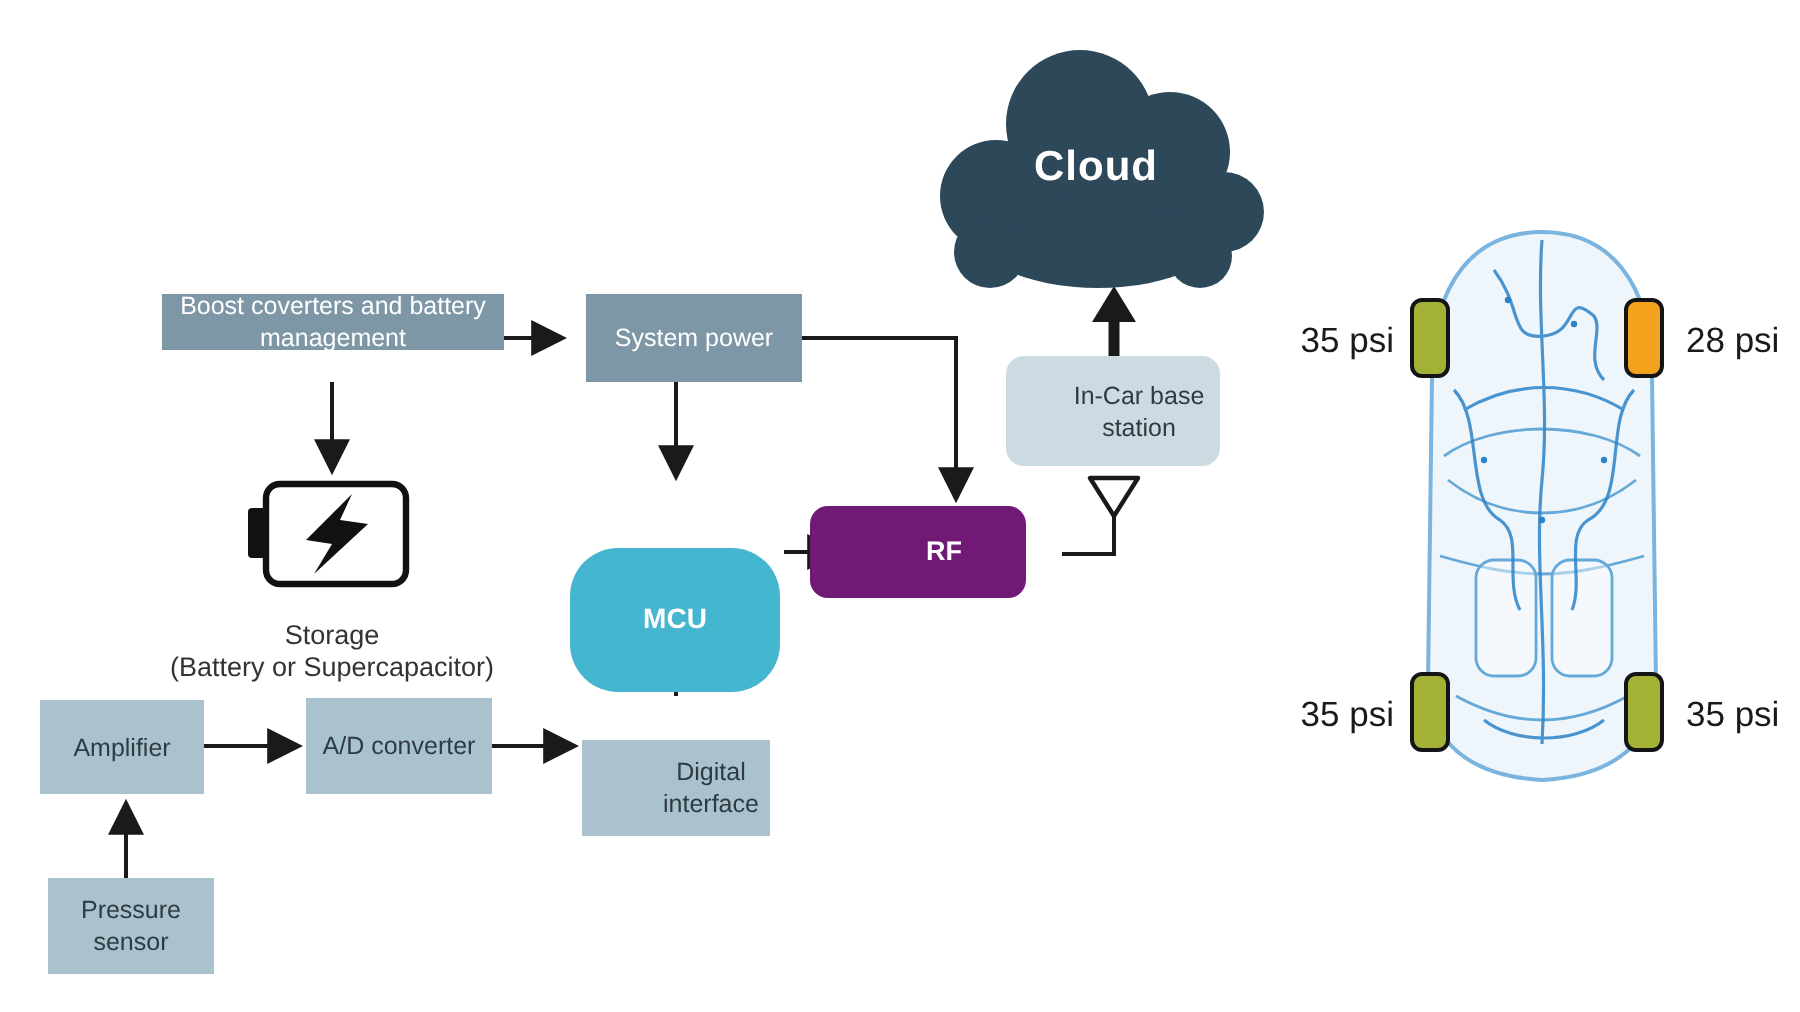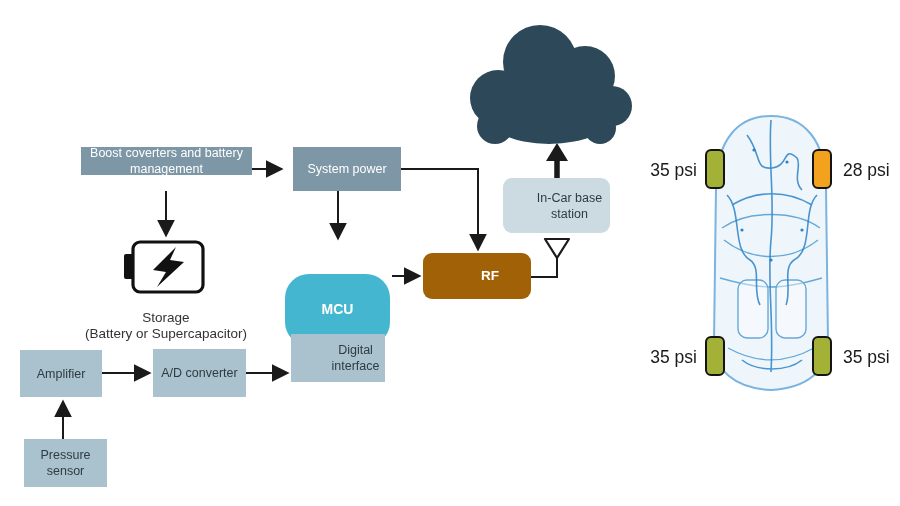--- a/index.html
+++ b/index.html
@@ -84,50 +84,51 @@
         <ellipse cx="549" cy="112" rx="66" ry="32"></ellipse>
         <circle cx="498" cy="98" r="28"></circle>
         <circle cx="540" cy="62" r="37"></circle>
         <circle cx="585" cy="76" r="30"></circle>
         <circle cx="612" cy="106" r="20"></circle>
         <circle cx="495" cy="126" r="18"></circle>
         <circle cx="600" cy="128" r="16"></circle>
       </g>
     </svg>
   </div>
+  <div class="cloud-label">Cloud</div>
 
   <div class="box" style="left: 81px; top: 147px; width: 171px; height: 28px; background-color: rgb(125, 151, 166); text-align: center;">
     <span>Boost coverters and battery management</span>
   </div>
 
   <div class="box" style="left: 293px; top: 147px; width: 108px; height: 44px; background-color: rgb(125, 151, 166);">
     <span>System power</span>
   </div>
 
   <div class="box rounded-lg bold" style="left: 285px; top: 242px; width: 105px; height: 72px; font-size: 14px; background-color: rgb(69, 182, 208);">
     <span>MCU</span>
   </div>
 
-  <div class="box rounded-md bold" style="left: 423px; top: 253px; width: 108px; height: 46px; font-size: 13.5px; background-color: #a16207;">
+  <div class="box rounded-md bold" style="left: 405px; top: 253px; width: 108px; height: 46px; font-size: 13.5px; background-color: #701a75;">
     <span>RF</span>
   </div>
 
   <div class="box rounded-md dark-text" style="left: 503px; top: 178px; width: 107px; height: 55px; background-color: rgb(204, 219, 226);">
     <span>In-Car base station</span>
   </div>
 
   <div class="box dark-text" style="left: 20px; top: 350px; width: 82px; height: 47px; background-color: rgb(169, 194, 205);">
     <span>Amplifier</span>
   </div>
 
   <div class="box dark-text" style="left: 153px; top: 349px; width: 93px; height: 48px; background-color: rgb(169, 194, 205); align-items: center;">
     <span>A/D converter</span>
   </div>
 
-  <div class="box dark-text" style="left: 291px; top: 334px; width: 94px; height: 48px; background-color: rgb(169, 194, 205); padding-left: 37px;">
+  <div class="box dark-text" style="left: 291px; top: 370px; width: 94px; height: 48px; background-color: rgb(169, 194, 205); padding-left: 37px;">
     <span>Digital interface</span>
   </div>
 
   <div class="box dark-text" style="left: 24px; top: 439px; width: 83px; height: 48px; background-color: rgb(169, 194, 205);">
     <span>Pressure sensor</span>
   </div>
 
   <div class="caption" style="left:42px;top:294px;width:248px;">
     <div>Storage</div>
     <div>(Battery or Supercapacitor)</div>

